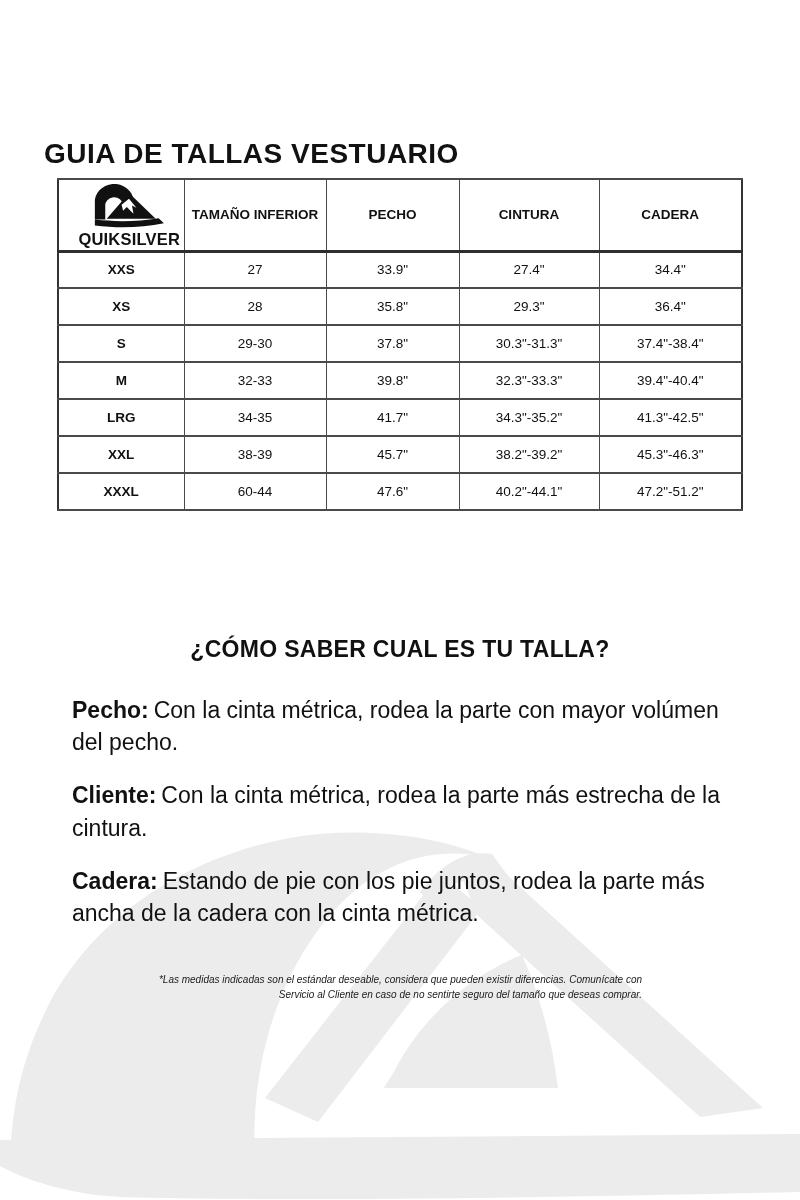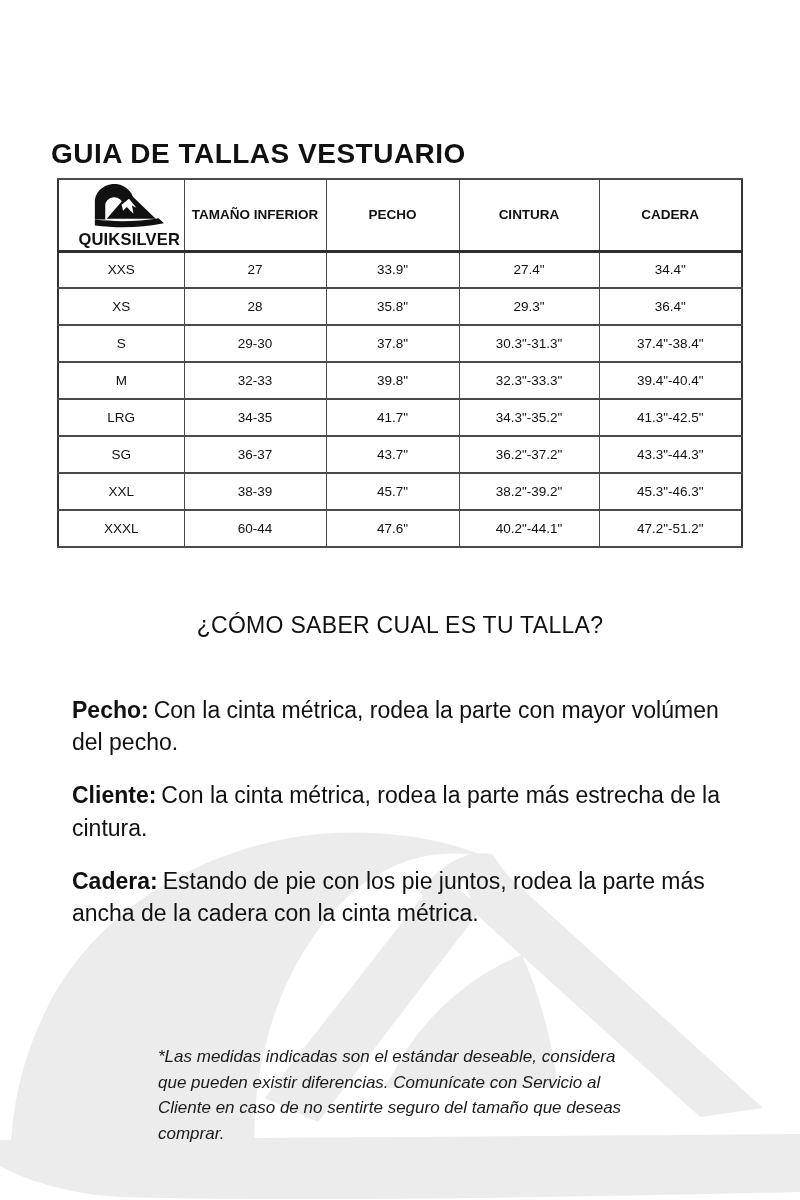--- a/index.html
+++ b/index.html
@@ -8,21 +8,21 @@
     width: 800px; height: 1200px;
     background: #ffffff;
     overflow: hidden;
     font-family: "Liberation Sans", "DejaVu Sans", sans-serif;
     color: #111;
   }
   .page { position: relative; width: 800px; height: 1200px; overflow: hidden; }
 
   
   .page-title {
-    position: absolute; left: 51px; top: 138px;
+    position: absolute; left: 44px; top: 138px;
     font-size: 28px; font-weight: bold; letter-spacing: 0.5px;
     z-index: 2; margin: 0;
   }
 
   
   .size-table {
     position: absolute; left: 57px; top: 178px;
     width: 684px; border-collapse: collapse;
     z-index: 2; background: #fff;
     border: 2px solid #333;
@@ -30,60 +30,60 @@
   }
   .size-table th, .size-table td {
     border: 1px solid #4a4a4a;
     border-top-width: 2px; border-bottom-width: 2px;
     text-align: center; vertical-align: middle;
     font-size: 13.5px; padding: 0;
   }
   .size-table thead tr { height: 72px; }
   .size-table thead th { font-weight: bold; border-bottom: 3px solid #2e2e2e; }
   .size-table tbody tr { height: 37px; }
-  .size-cell { font-weight: normal; }
+  .size-cell { font-weight: bold; }
 
   
   .logo-cell-inner {
     display: flex; flex-direction: column; align-items: center; justify-content: center;
     padding: 3px 0 2px 16px;
     text-align: right;
   }
   .logo-icon { color: #111; display: block; }
   .brand-wordmark {
     font-size: 16.5px; font-weight: bold; letter-spacing: 0.2px;
     margin-top: 1px; line-height: 1;
   }
 
   
   .question-heading {
-    position: absolute; left: 0; top: 612px; width: 800px;
-    text-align: center; font-size: 23px; font-weight: normal;
+    position: absolute; left: 0; top: 636px; width: 800px;
+    text-align: center; font-size: 23px; font-weight: bold;
     letter-spacing: 0.3px; z-index: 2; margin: 0;
   }
 
   
   .instructions {
     position: absolute; left: 72px; top: 694px; width: 668px;
     z-index: 2; font-size: 23px; line-height: 1.4;
   }
   .instructions p { margin: 0 0 21px 0; }
   .instr-label { font-weight: bold; margin-right: 5px; }
 
   
   .watermark {
     position: absolute; left: 0; top: 830px; width: 800px; height: 370px;
     z-index: 0; pointer-events: none;
   }
   .watermark svg { display: block; width: 800px; height: 370px; }
 
   
   .footer-note {
-    position: absolute; left: 158px; top: 1044px; width: 484px;
-    text-align: left; font-style: italic; font-size: 17px; line-height: 1.5;
+    position: absolute; left: 158px; top: 972px; width: 484px;
+    text-align: right; font-style: italic; font-size: 10px; line-height: 1.5;
     z-index: 2; color: #1a1a1a;
   }
 </style>
 </head>
 <body>
 
 <div class="page">
 
   <div class="watermark">
     <svg viewBox="0 0 800 370" preserveAspectRatio="none" aria-hidden="true">
@@ -165,27 +165,20 @@
         <td>39.4"-40.4"</td>
       </tr>
       <tr>
         <td class="size-cell">LRG</td>
         <td>34-35</td>
         <td>41.7"</td>
         <td>34.3"-35.2"</td>
         <td>41.3"-42.5"</td>
       </tr>
       <tr>
-        <td class="size-cell">SG</td>
-        <td>36-37</td>
-        <td>43.7"</td>
-        <td>36.2"-37.2"</td>
-        <td>43.3"-44.3"</td>
-      </tr>
-      <tr>
         <td class="size-cell">XXL</td>
         <td>38-39</td>
         <td>45.7"</td>
         <td>38.2"-39.2"</td>
         <td>45.3"-46.3"</td>
       </tr>
       <tr>
         <td class="size-cell">XXXL</td>
         <td>60-44</td>
         <td>47.6"</td>

